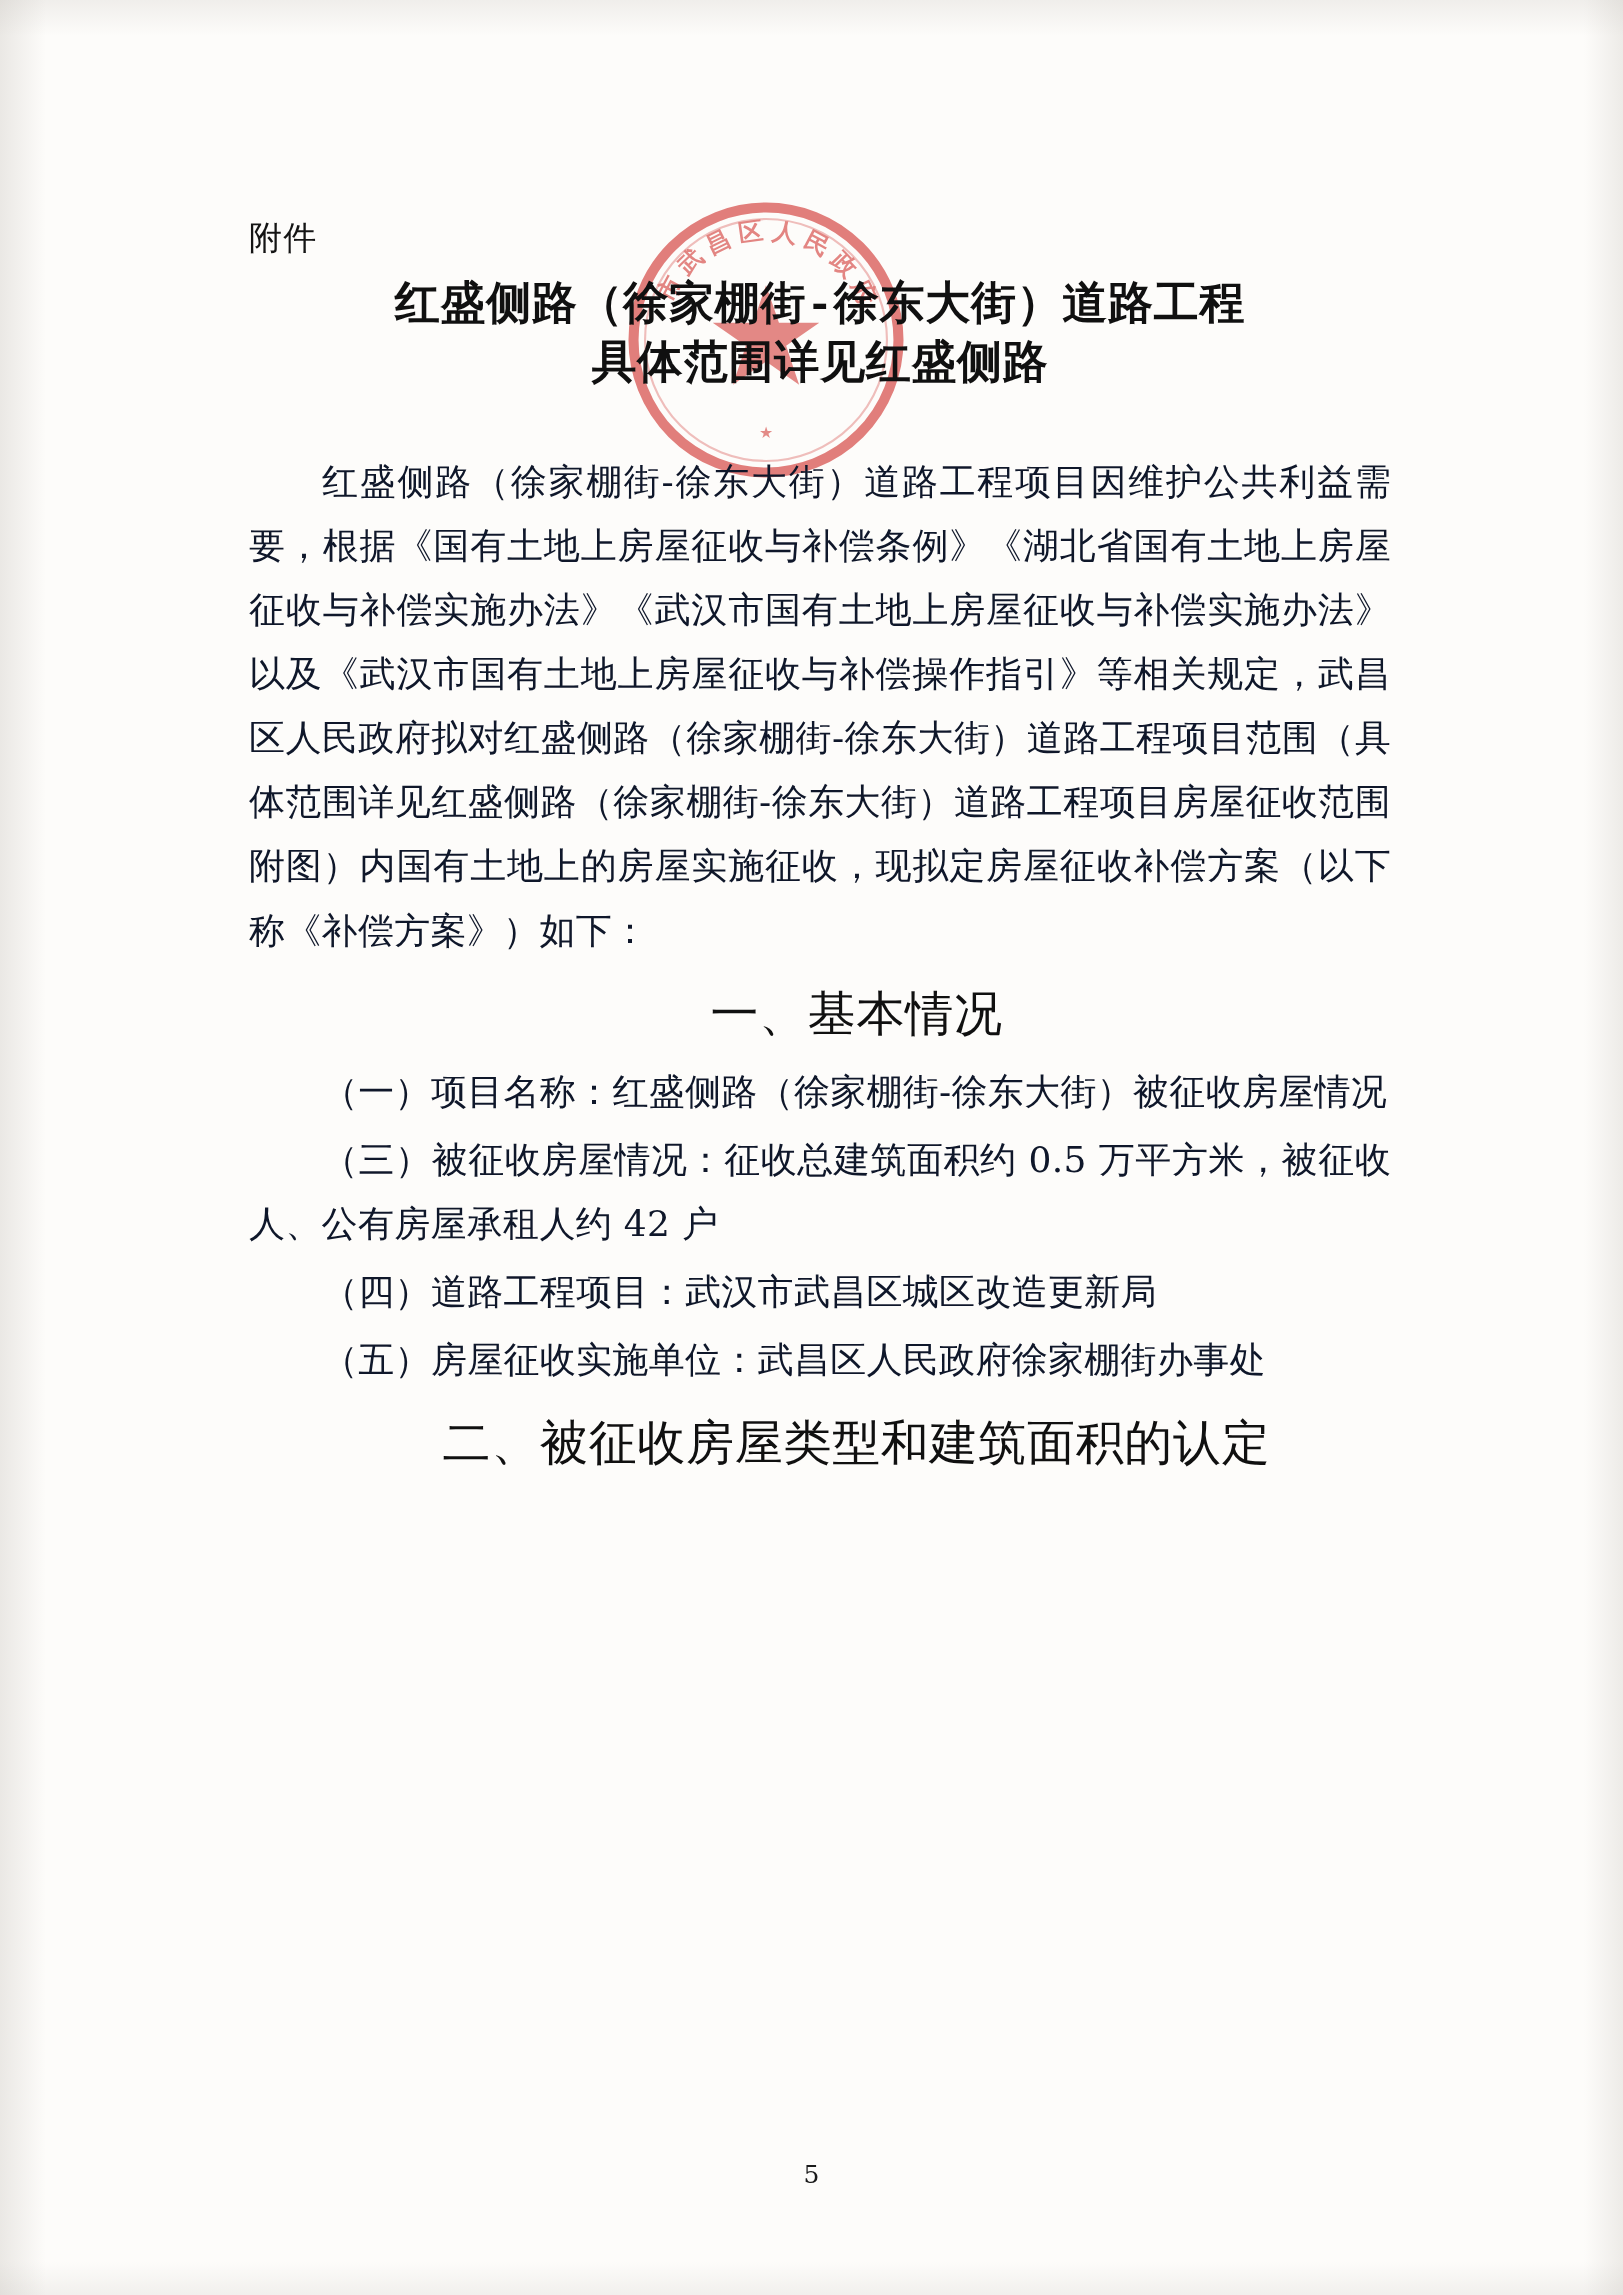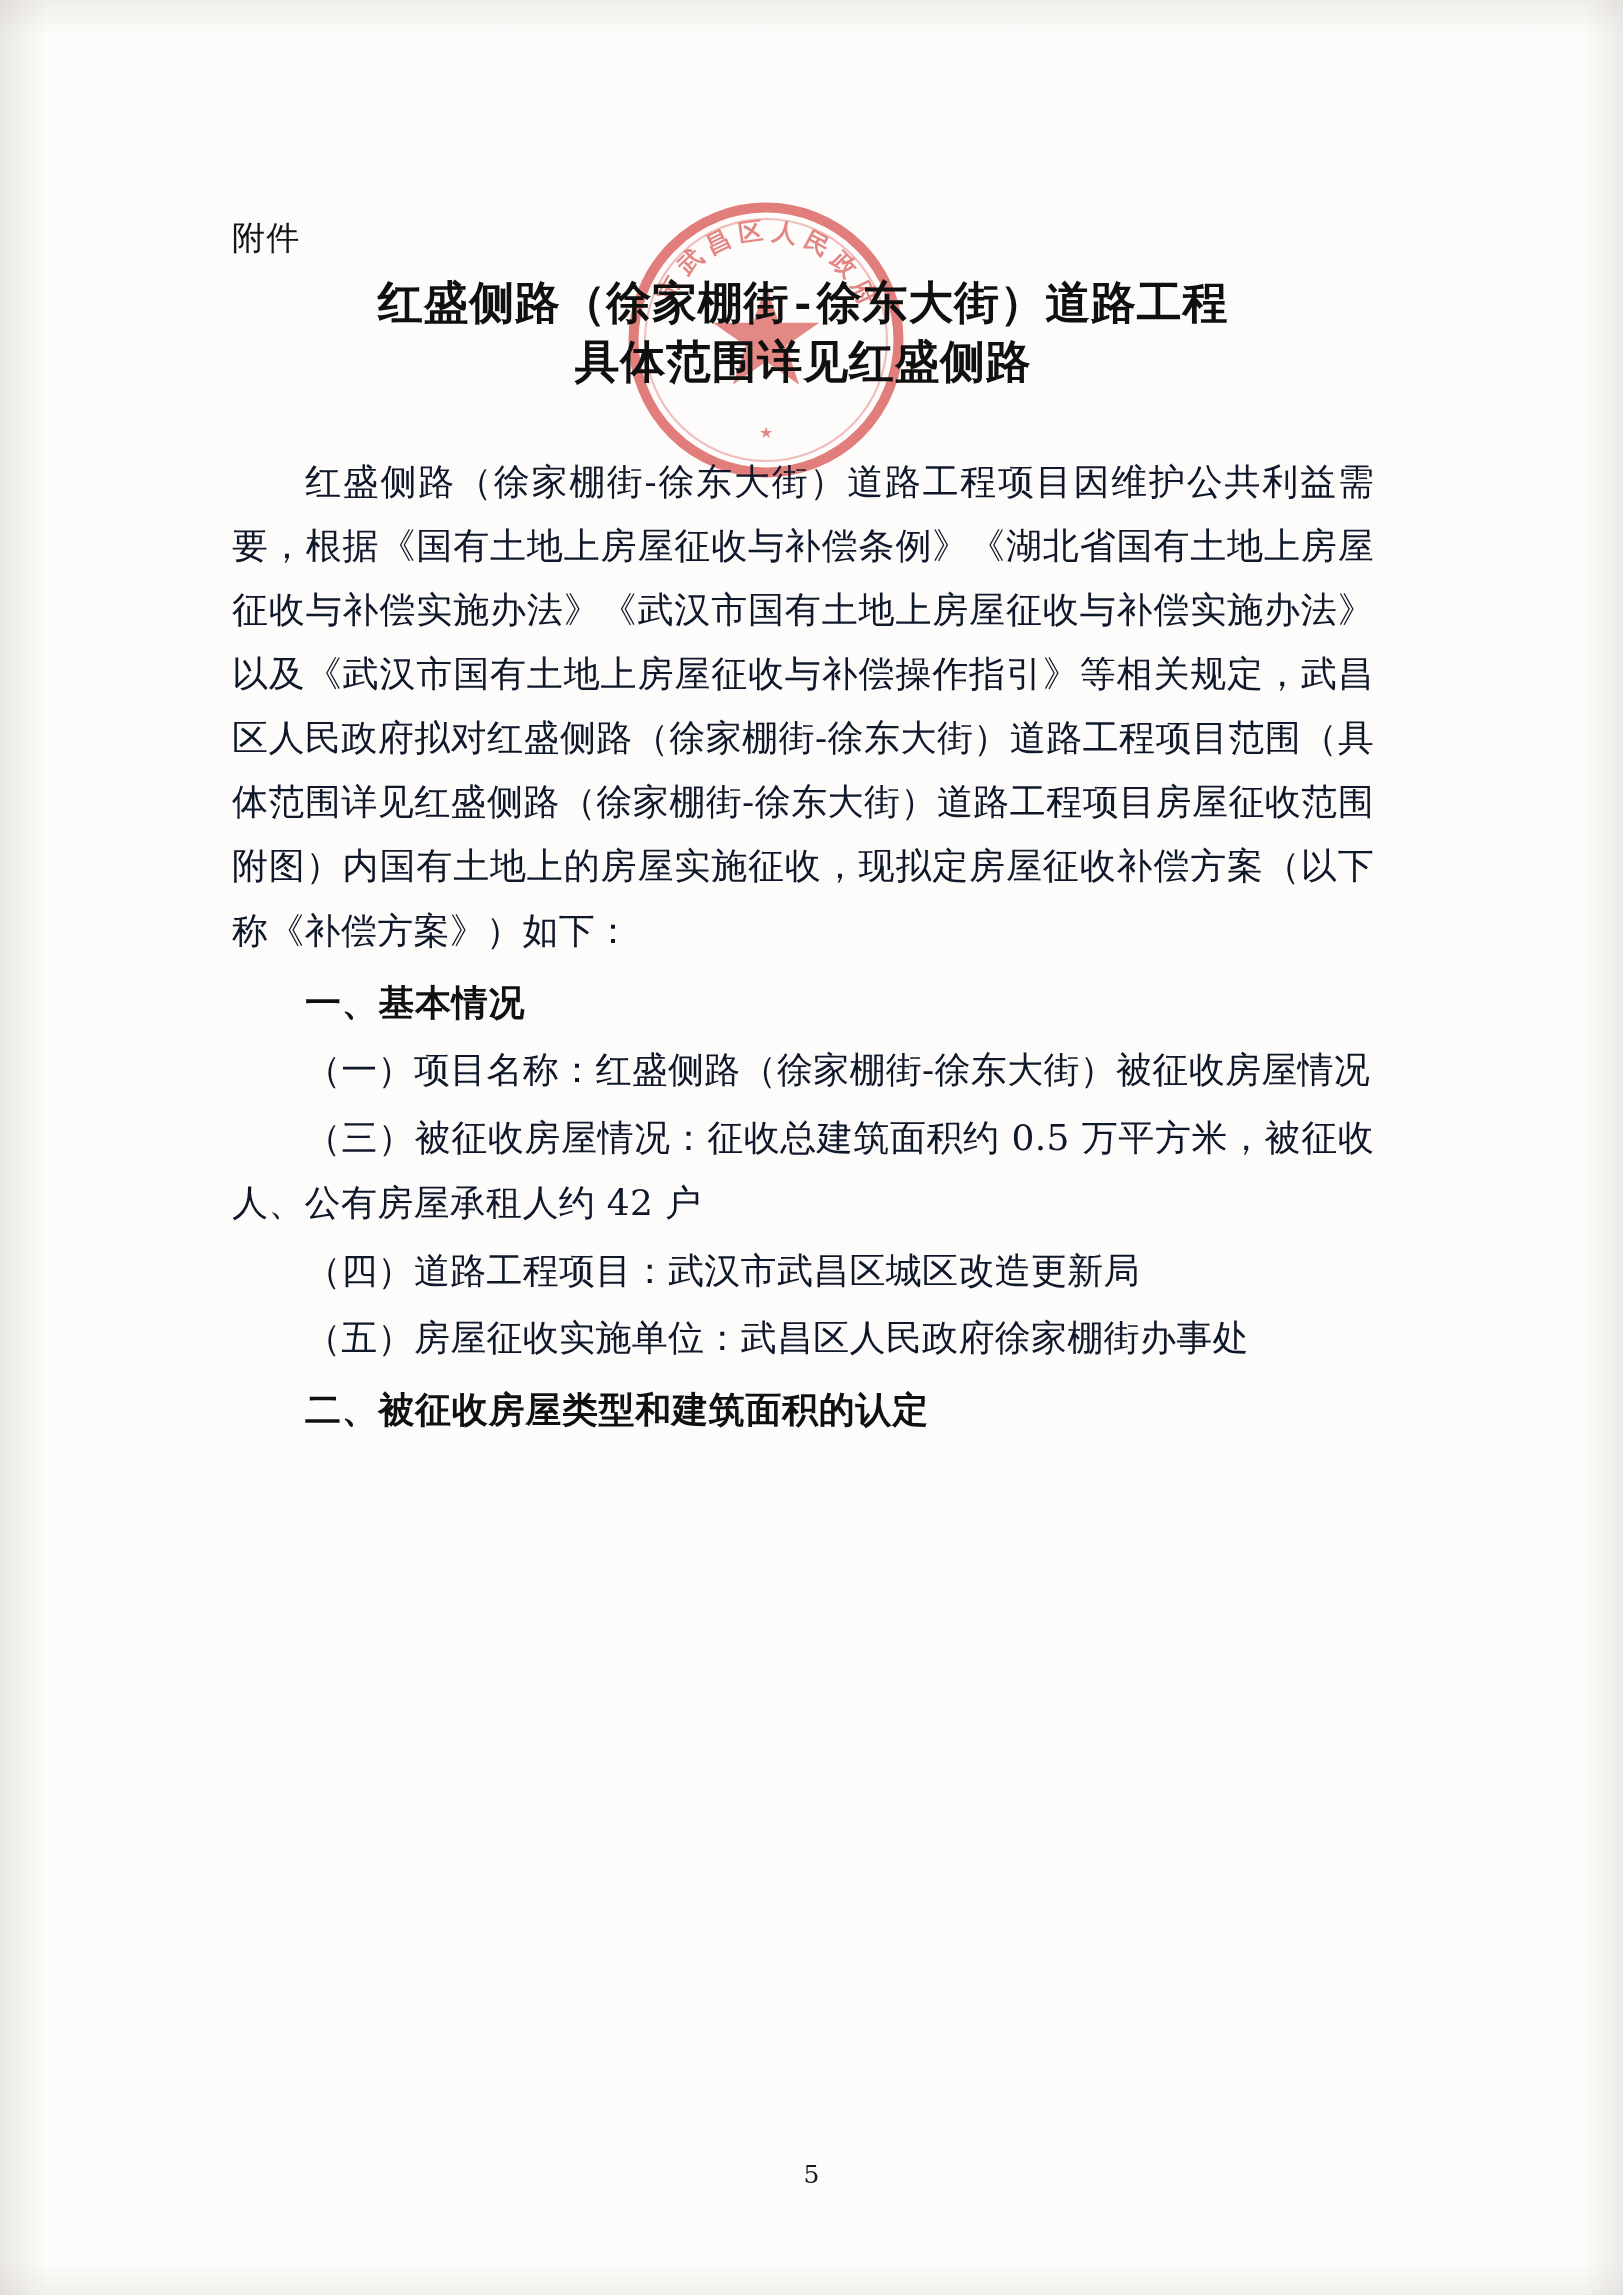--- a/index.html
+++ b/index.html
@@ -23,21 +23,21 @@
     inset: 0;
     background:
       linear-gradient(90deg, rgba(190,185,178,0.30) 0px, rgba(255,255,255,0) 46px),
       linear-gradient(270deg, rgba(195,190,183,0.28) 0px, rgba(255,255,255,0) 39px),
       linear-gradient(180deg, rgba(200,196,190,0.25) 0px, rgba(255,255,255,0) 36px),
       linear-gradient(0deg, rgba(200,196,190,0.22) 0px, rgba(255,255,255,0) 33px);
     pointer-events: none;
   }
   .content {
     position: absolute;
-    left: 232px;
+    left: 249px;
     top: 216px;
     width: 1142px;
   }
   .attachment-label {
     font-family: "DejaVu Serif", serif;
     font-size: 33px;
     color: #141414;
     letter-spacing: 1.3px;
     margin-bottom: 17px;
   }
@@ -66,27 +66,28 @@
     margin: 0 0 3.9px 0;
     text-align: justify;
     text-justify: inter-ideograph;
     letter-spacing: 0.3px;
   }
   p.indent {
     text-indent: 73px;
   }
   p.heading {
     font-family: "DejaVu Sans", sans-serif;
-    font-weight: bold;
-    font-size: 36px;
+    font-weight: normal;
+    font-size: 48px;
     line-height: 1.78;
     color: #101010;
     margin: 7.9px 0 3.9px 0;
     text-indent: 73px;
     letter-spacing: 0.7px;
+    text-align: center;
   }
   .page-number {
     position: absolute;
     left: 0;
     right: 0;
     top: 2160px;
     text-align: center;
     font-family: "DejaVu Serif", serif;
     font-size: 25px;
     color: #1a1a1a;

